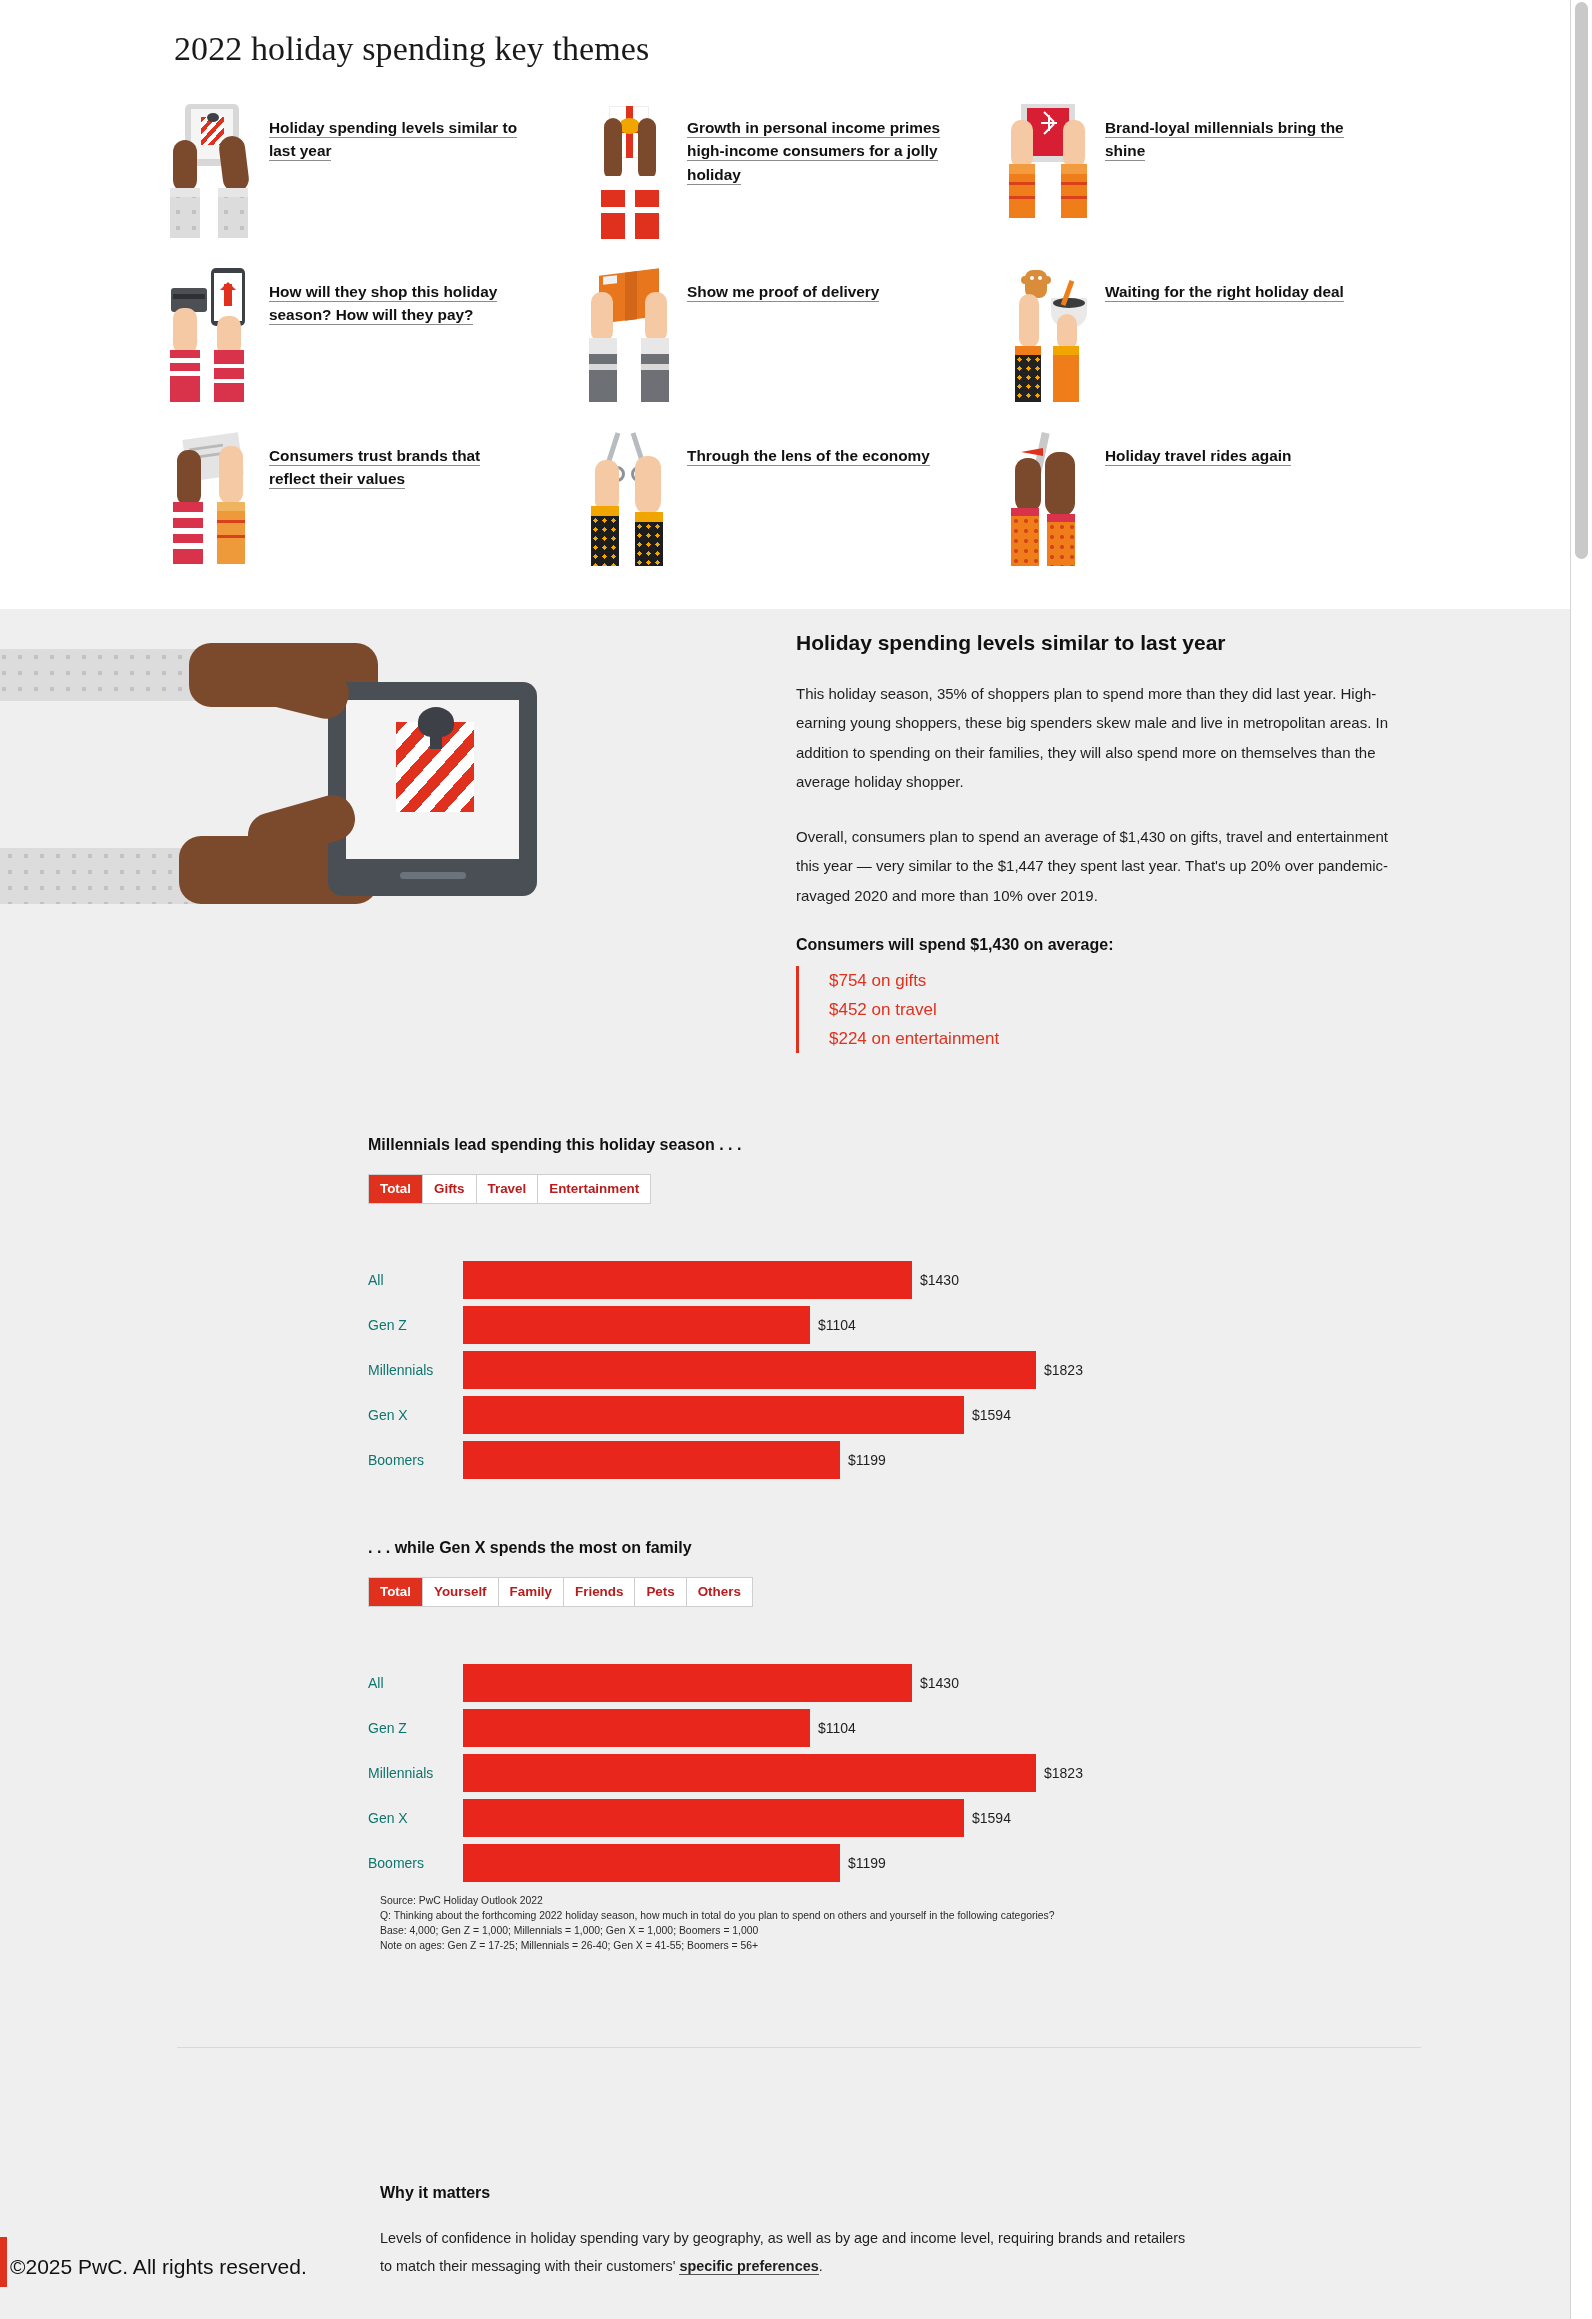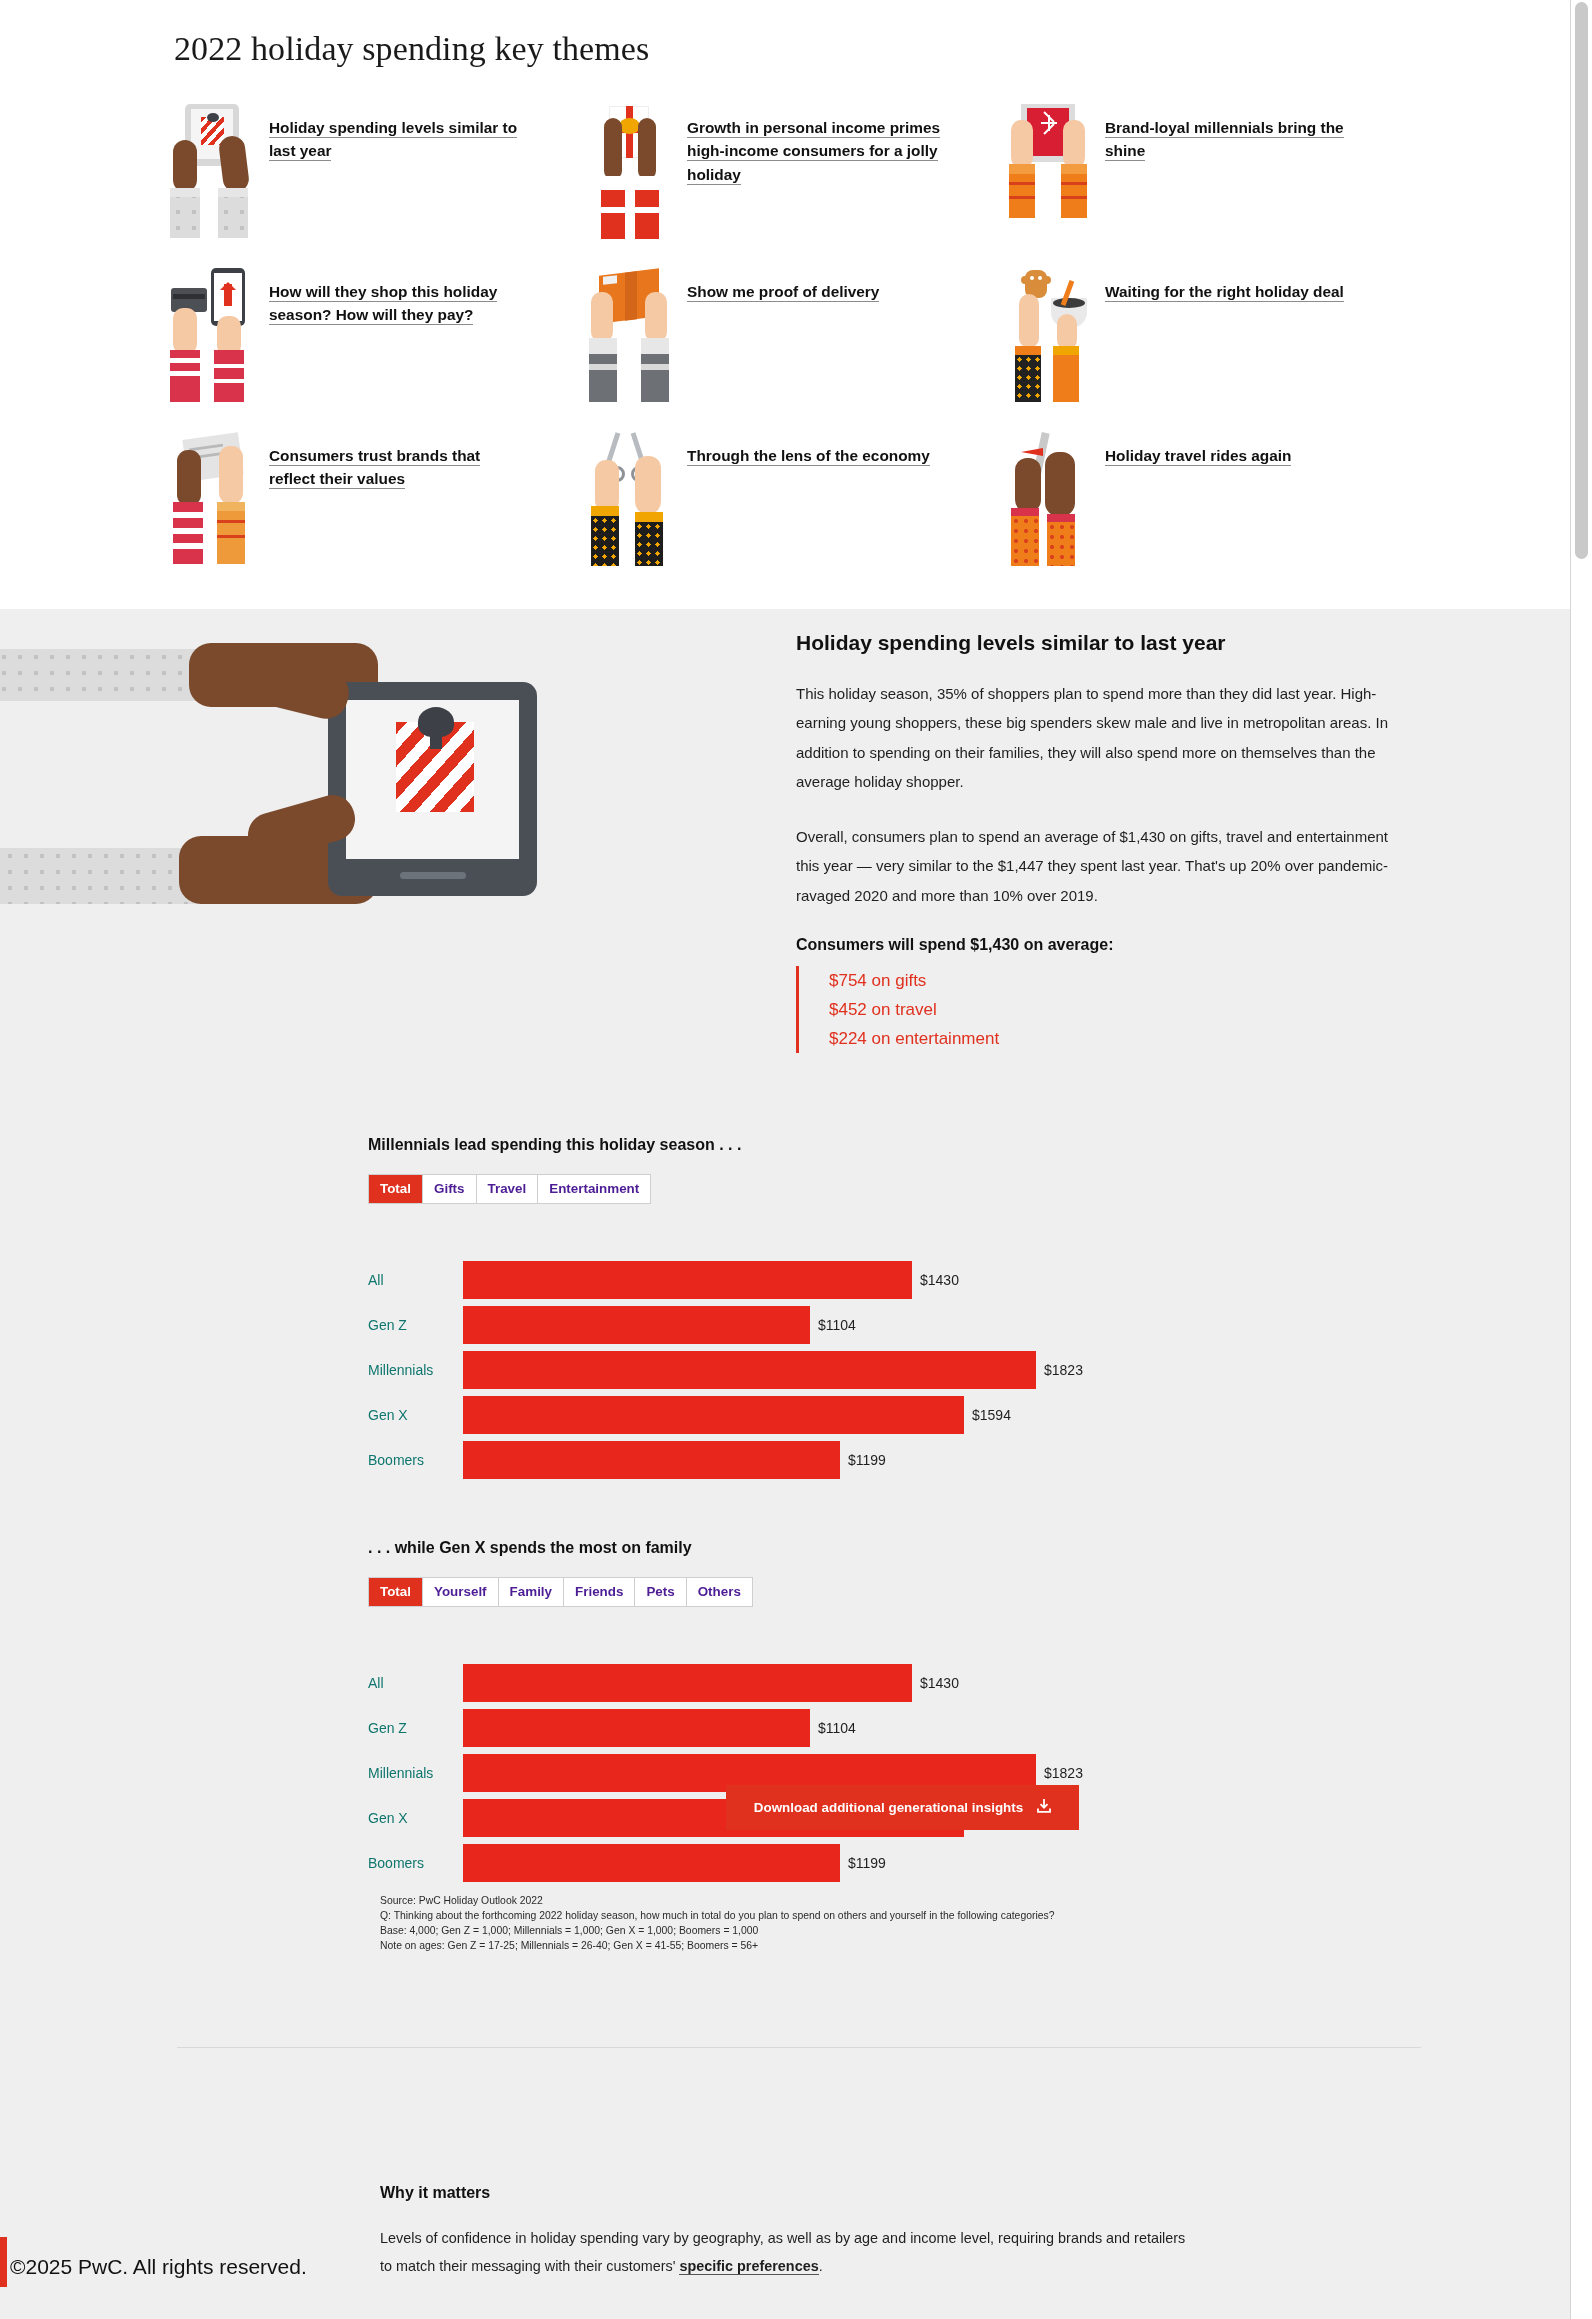--- a/index.html
+++ b/index.html
@@ -195,21 +195,21 @@
   .tabs {
     display: inline-flex;
     border: 1px solid #cfcfcf;
     background: #ffffff;
     margin-bottom: 50px;
   }
   .tab {
     padding: 6px 11px 7px 11px;
     font-size: 13.4px;
     font-weight: 700;
-    color: #4c1d95;
+    color: #b91c1c;
     background: #ffffff;
     border-right: 1px solid #cfcfcf;
     cursor: pointer;
     white-space: nowrap;
   }
   .tab:last-child { border-right: none; }
   .tab.active { background: #e0301e; color: #ffffff; }
 
   .bars { margin-top: 4px; }
   .bar-row {
@@ -612,31 +612,20 @@
       </div>
     </div>
 
     <div class="source-note" style="top:1284px;">
       <div>Source: PwC Holiday Outlook 2022</div>
       <div>Q: Thinking about the forthcoming 2022 holiday season, how much in total do you plan to spend on others and yourself in the following categories?</div>
       <div>Base: 4,000; Gen Z = 1,000; Millennials = 1,000; Gen X = 1,000; Boomers = 1,000</div>
       <div>Note on ages: Gen Z = 17-25; Millennials = 26-40; Gen X = 41-55; Boomers = 56+</div>
     </div>
 
-    <div class="download-wrap" style="top:1176px;">
-      <button class="download-btn">
-        <span>Download additional generational insights</span>
-        <span>
-          <svg width="14" height="14" viewBox="0 0 14 14" aria-hidden="true">
-            <path d="M7 0v8M3.5 5.2L7 8.7l3.5-3.5" stroke="#ffffff" stroke-width="1.8" fill="none"></path>
-            <path d="M1 9.6v3.2h12V9.6" stroke="#ffffff" stroke-width="1.8" fill="none"></path>
-          </svg>
-        </span>
-      </button>
-    </div>
 
   </div>
 
   <div class="divider" style="top:2047px;"></div>
 
   <div class="why-block" style="top:2184px; position:absolute;">
     <div class="why-title">Why it matters</div>
     <div class="why-text"><span>Levels of confidence in holiday spending vary by geography, as well as by age and income level, requiring brands and retailers to match their messaging with their customers' </span><b>specific preferences</b><span>.</span></div>
   </div>
 

